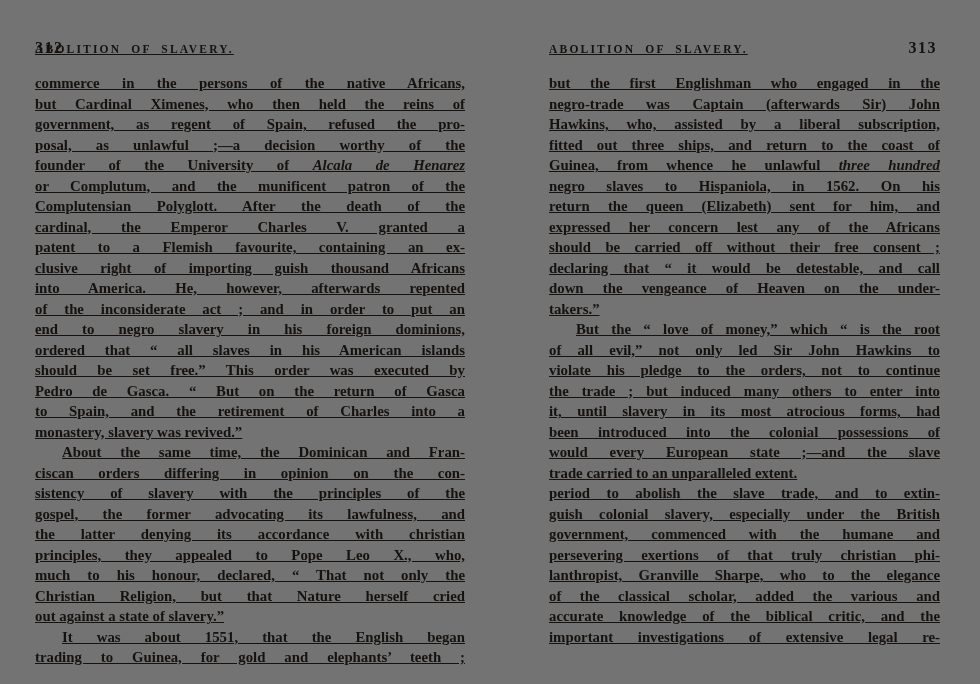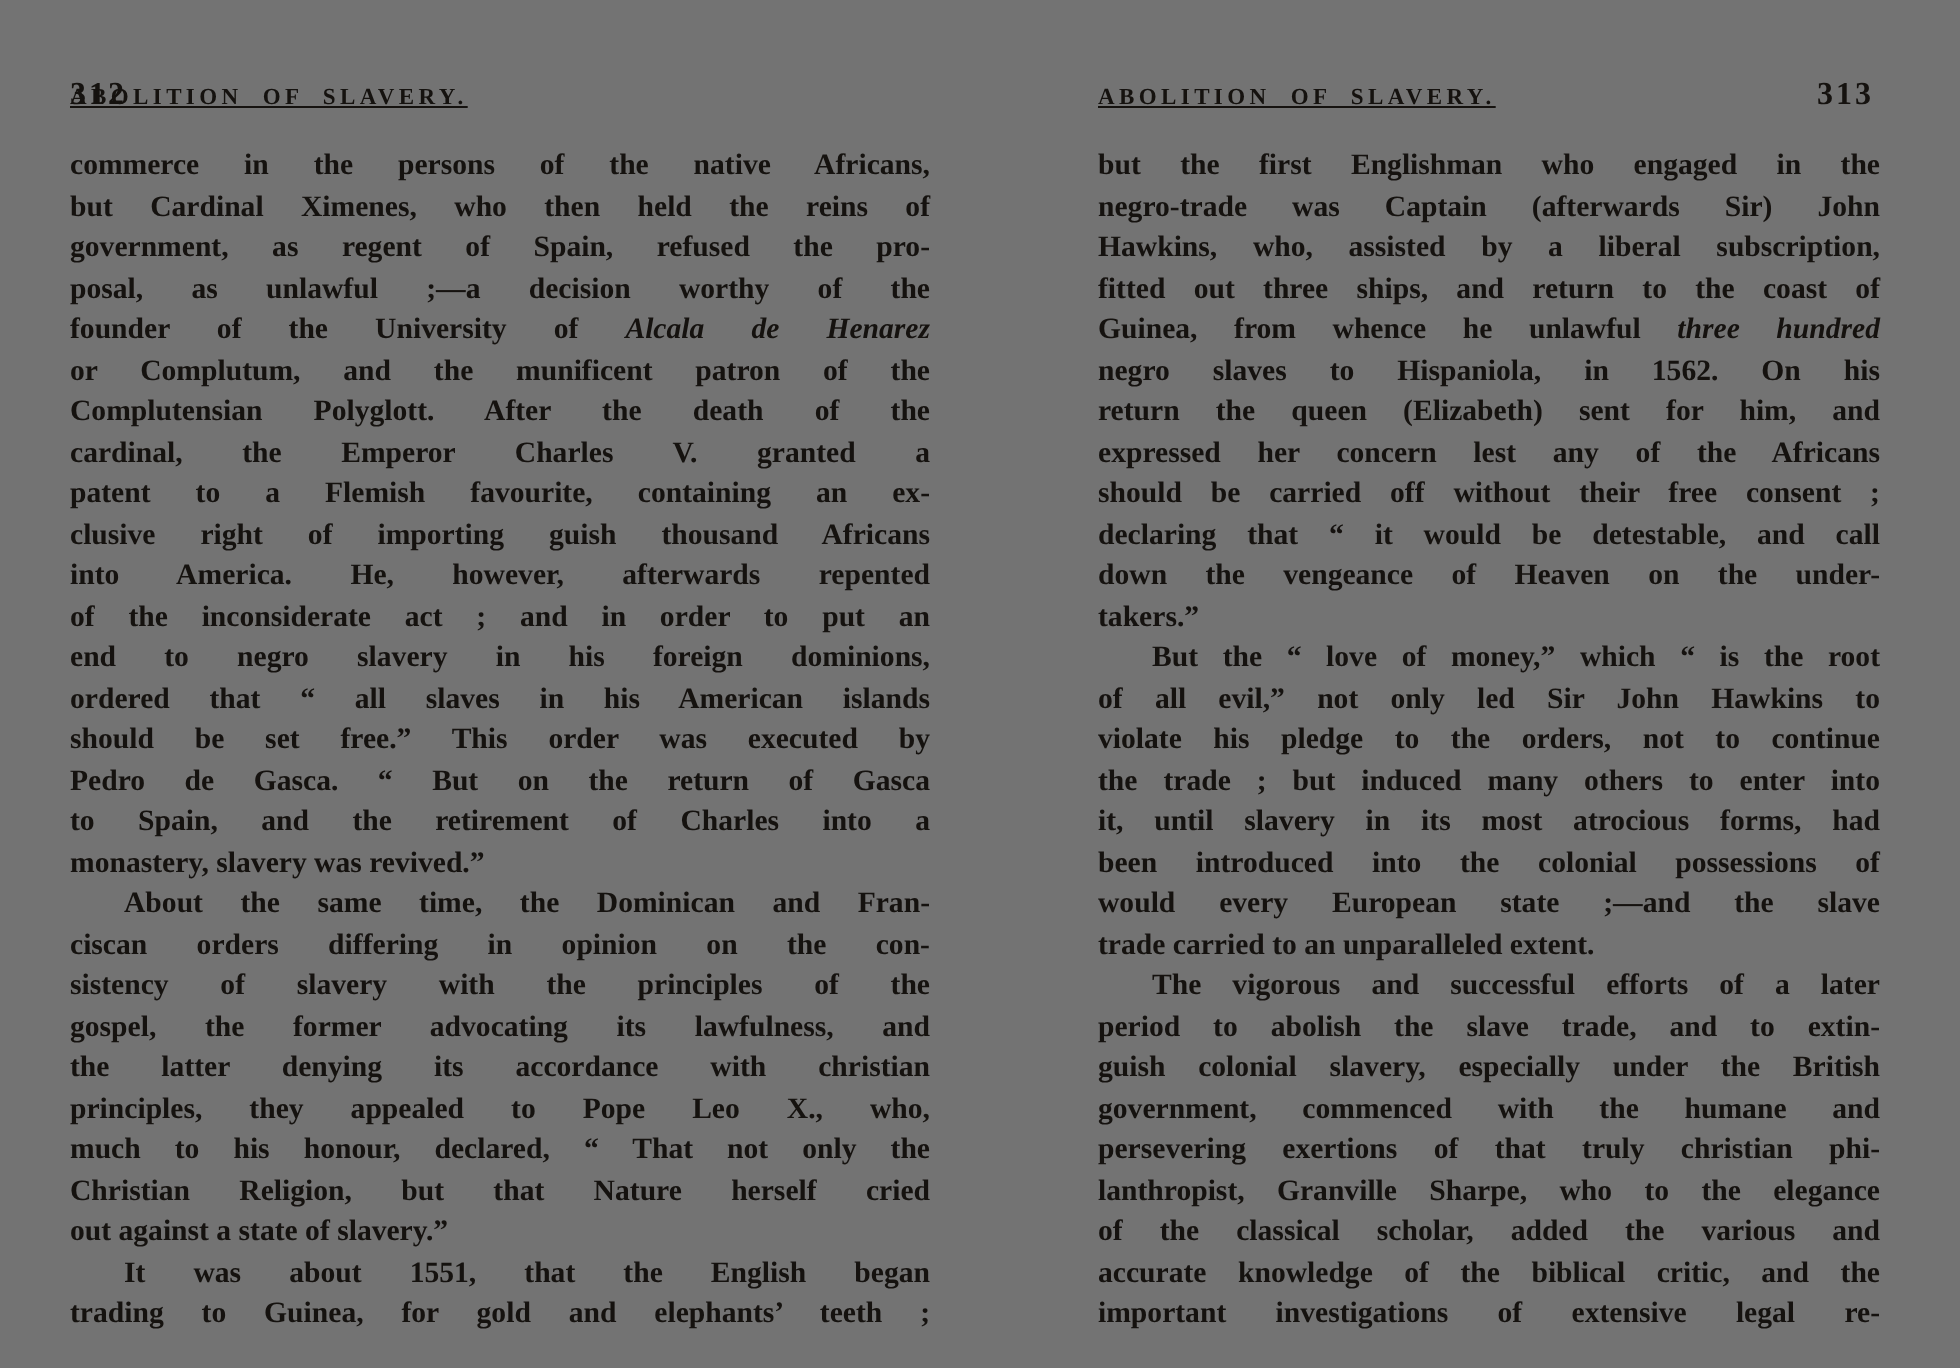--- a/index.html
+++ b/index.html
@@ -32,20 +32,21 @@
 
   .page-body{
     position:absolute;top:73px;left:0;right:0;
     font-size:14.8px;font-weight:bold;
   }
   .line{
     line-height:20.5px;
     text-align:justify;
     text-align-last:justify;
     text-justify:inter-word;
+    text-decoration:underline;
   }
   .line.par-end{text-align-last:left}
   .line.indent{text-indent:27px}
   .it{font-style:italic}
 </style>
 </head>
 <body>
 
 <div class="spread">
 
@@ -106,21 +107,20 @@
         <div class="line"><span>down the vengeance of Heaven on the under-</span></div>
         <div class="line par-end"><span>takers.”</span></div>
         <div class="line indent"><span>But the “ love of money,” which “ is the root</span></div>
         <div class="line"><span>of all evil,” not only led Sir John Hawkins to</span></div>
         <div class="line"><span>violate his pledge to the orders, not to continue</span></div>
         <div class="line"><span>the trade ;  but induced many others to enter into</span></div>
         <div class="line"><span>it, until slavery in its most atrocious forms, had</span></div>
         <div class="line"><span>been introduced into the colonial possessions of</span></div>
         <div class="line"><span>would every European state ;—and the slave</span></div>
         <div class="line par-end"><span>trade carried to an unparalleled extent.</span></div>
-        <div class="line indent"><span>The vigorous and successful efforts of a later</span></div>
         <div class="line"><span>period to abolish the slave trade, and to extin-</span></div>
         <div class="line"><span>guish colonial slavery, especially under the British</span></div>
         <div class="line"><span>government, commenced with the humane and</span></div>
         <div class="line"><span>persevering exertions of that truly christian phi-</span></div>
         <div class="line"><span>lanthropist, Granville Sharpe, who to the elegance</span></div>
         <div class="line"><span>of the classical scholar, added the various and</span></div>
         <div class="line"><span>accurate knowledge of the biblical critic, and the</span></div>
         <div class="line"><span>important investigations of extensive legal re-</span></div>
       </div>
   </div>

